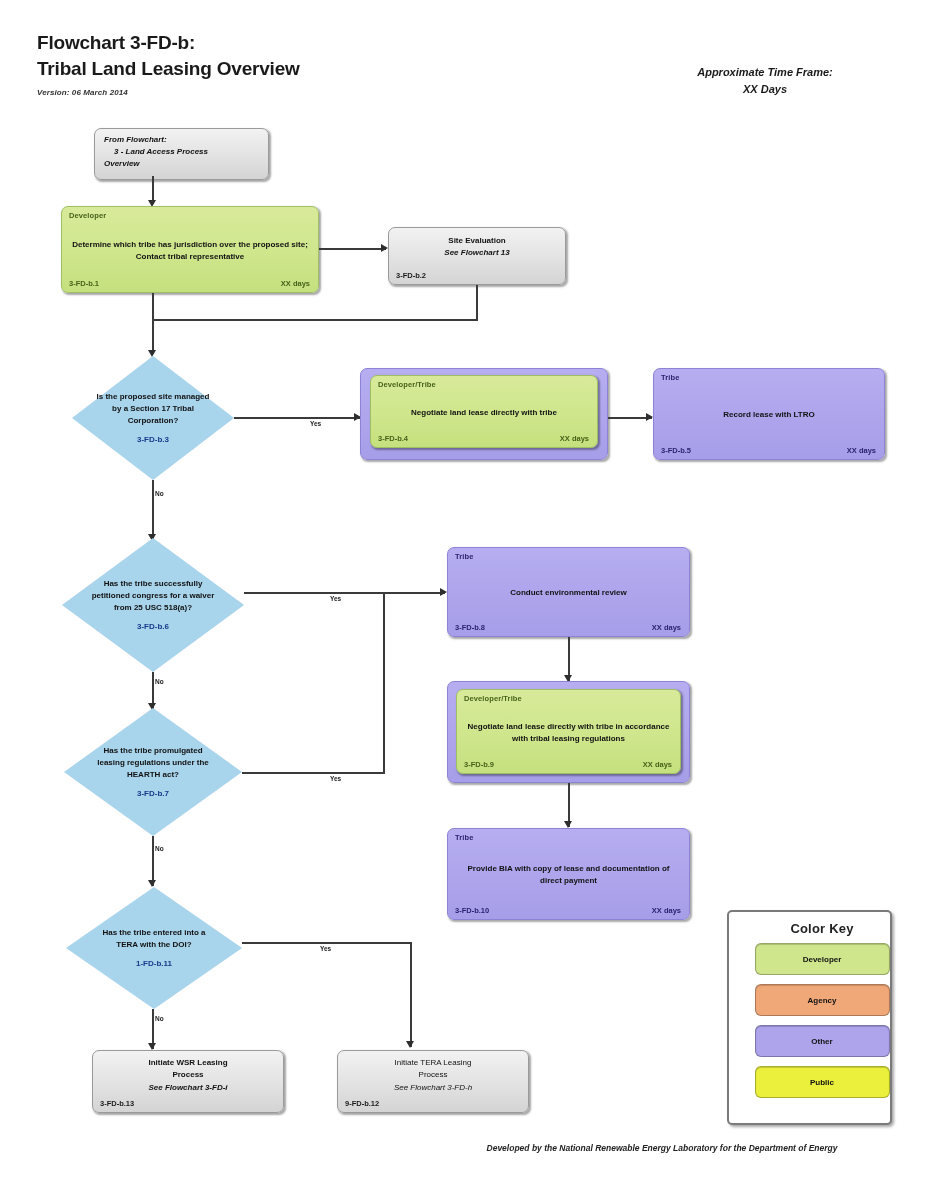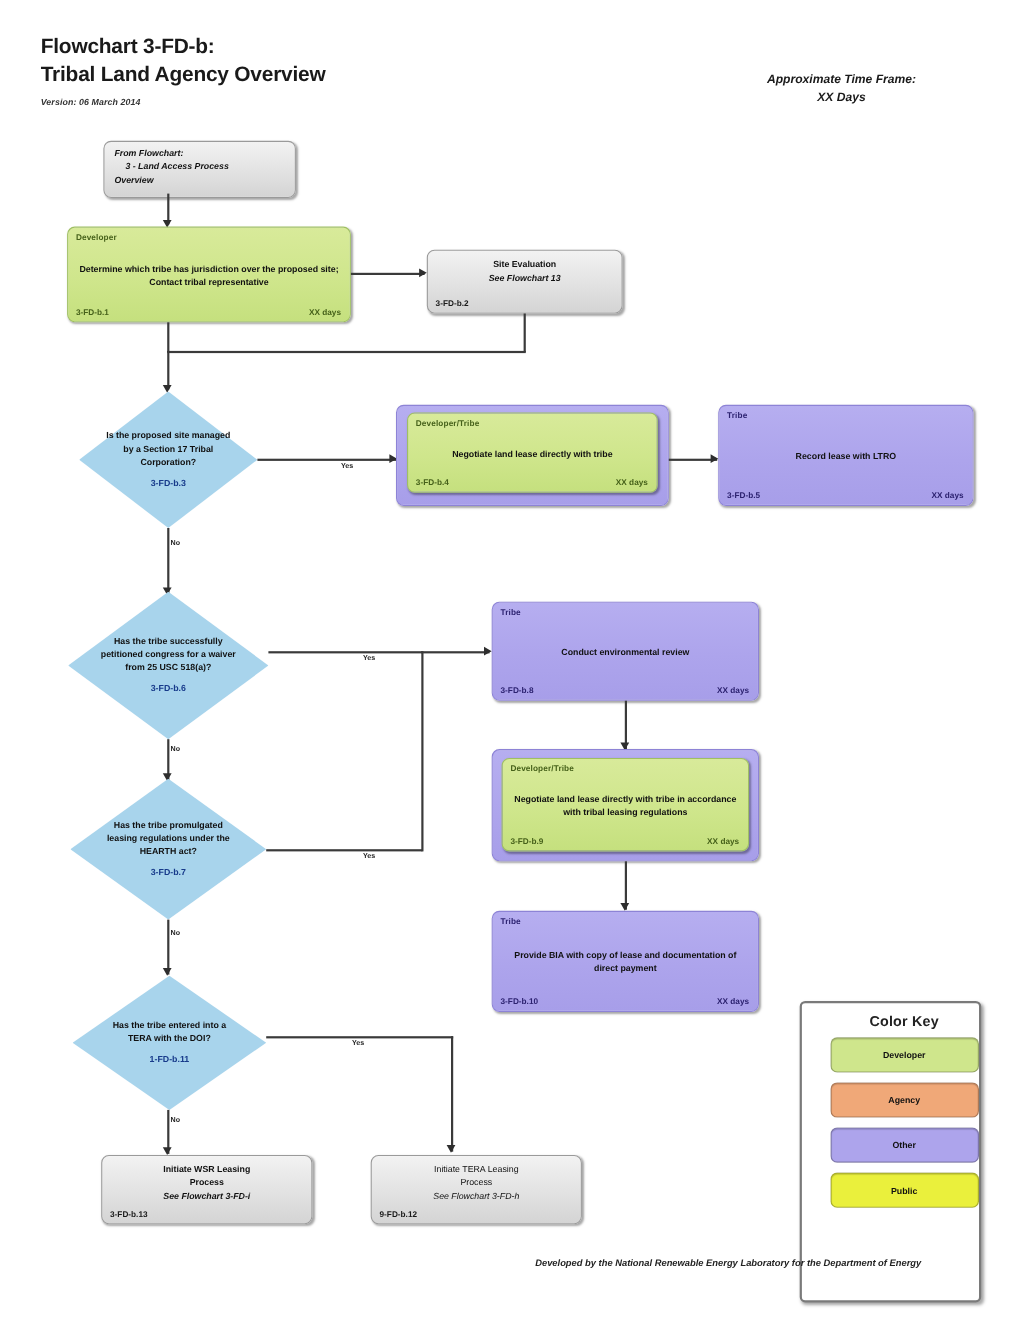--- a/index.html
+++ b/index.html
@@ -72,39 +72,39 @@
   .lnh{height:1.6px;}
   .lnv{width:1.6px;}
   .arr{position:absolute;width:0;height:0;}
   .arr-d{border-left:4.5px solid transparent;border-right:4.5px solid transparent;
          border-top:7px solid #2e2e2e;}
   .arr-r{border-top:4.5px solid transparent;border-bottom:4.5px solid transparent;
          border-left:7px solid #2e2e2e;}
   .elabel{position:absolute;font-size:6.5px;font-weight:bold;color:#222;}
 
   
-  .key{position:absolute;left:727px;top:910px;width:165px;height:274px;
+  .key{position:absolute;left:727px;top:910px;width:165px;height:215px;
        background:#fff;border:2px solid #7a7a7a;border-radius:5px;
        box-shadow:2px 2px 3px rgba(0,0,0,.35);box-sizing:border-box;padding-left:25px;}
   .key h3{margin:0;padding:9px 0 7px;text-align:center;font-size:13px;
           font-weight:bold;color:#222;letter-spacing:.2px;}
   .swatch{margin:0 auto 9px;width:133px;height:30px;border-radius:6px;
           border:1px solid rgba(0,0,0,.28);
           display:flex;align-items:center;justify-content:center;
           font-size:8px;font-weight:bold;color:#111;
           box-shadow:0 1px 1px rgba(0,0,0,.18) inset;}
 </style>
 </head>
 <body>
 
 <div id="page">
 
   <div class="title">
     <span>Flowchart 3-FD-b:</span>
-    <span class="l2">Tribal Land Agency Overview</span>
+    <span class="l2">Tribal Land Leasing Overview</span>
   </div>
   <div class="version">Version: 06 March 2014</div>
   <div class="timeframe">
     <div>Approximate Time Frame:</div>
     <div>XX Days</div>
   </div>
 
   <div class="node grey" style="left:66px;top:128px;width:175px;height:52px;margin-left:28px;">
     <div style="position:absolute;left:9px;top:5px;right:6px;font-size:8px;font-weight:bold;font-style:italic;line-height:1.5;text-align:left;">
       <span>From Flowchart:</span><br>

